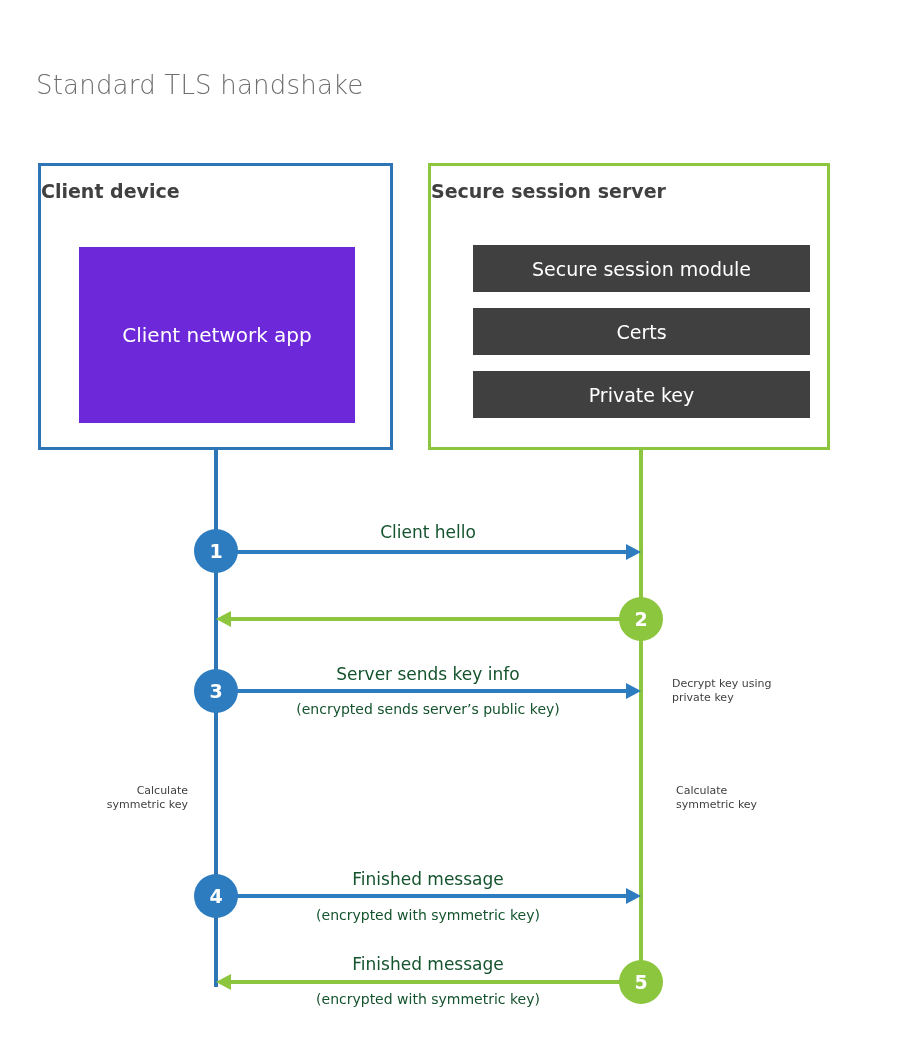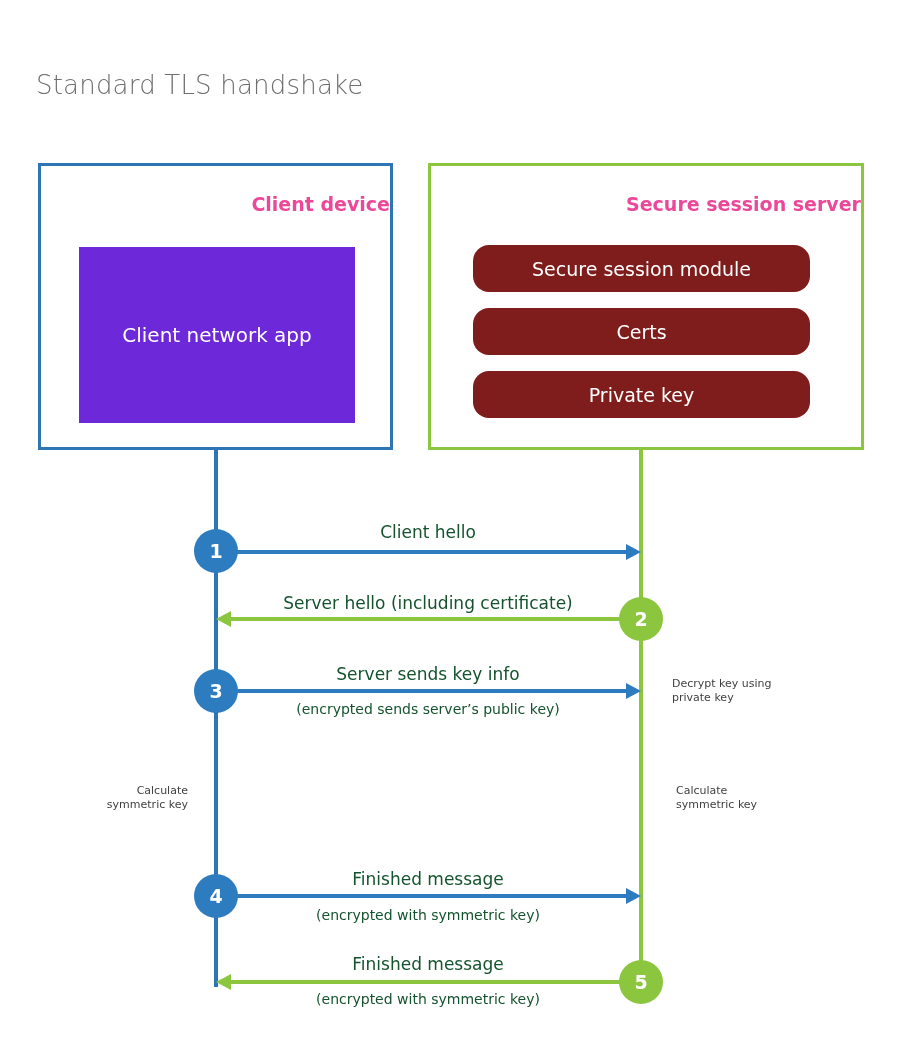--- a/index.html
+++ b/index.html
@@ -43,33 +43,33 @@
   #client-box {
     left: 38px;
     top: 119px;
     width: 355px;
     height: 287px;
     border: 3px solid #2e75b6;
   }
   #server-box {
     left: 428px;
     top: 119px;
-    width: 436px;
+    width: 402px;
     height: 287px;
     border: 3px solid #8cc63f;
   }
   .party-title {
     position: absolute;
     left: 0;
     right: 0;
-    top: 27px;
-    text-align: right;
+    top: 14px;
+    text-align: left;
     font-size: 19px;
     font-weight: bold;
-    color: #ec4899;
+    color: #404040;
   }
   .inner-block {
     position: absolute;
     box-sizing: border-box;
     display: flex;
     align-items: center;
     justify-content: center;
     color: #ffffff;
     font-weight: 400;
   }
@@ -80,23 +80,22 @@
     height: 176px;
     background: #6d28d9;
     font-size: 20px;
     line-height: 1.35;
     text-align: center;
   }
   .server-bar {
     left: 42px;
     width: 337px;
     height: 47px;
-    background: #7f1d1d;
+    background: #404040;
     font-size: 19px;
-    border-radius: 16px;
   }
   #server-bar-0 { top: 79px; }
   #server-bar-1 { top: 142px; text-align: center; }
   #server-bar-2 { top: 205px; }
 
   
   .lifeline {
     position: absolute;
     width: 4px;
   }
@@ -212,21 +211,20 @@
   </svg>
 
   <div class="step-circle blue" style="left:194px; top:485px;">1</div>
   <div class="step-circle green" style="left:619px; top:553px;">2</div>
   <div class="step-circle blue" style="left:194px; top:625px;">3</div>
   <div class="step-circle blue" style="left:194px; top:830px;">4</div>
   <div class="step-circle green" style="left:619px; top:916px;">5</div>
 
   <div class="msg-label msg-main" style="left:428px; top:478px;">Client hello</div>
 
-  <div class="msg-label msg-main" style="left:428px; top:549px;">Server hello (including certificate)</div>
 
   <div class="msg-label msg-main" style="left:428px; top:620px;">Server sends key info</div>
   <div class="msg-label msg-sub" style="left:428px; top:657px;">(encrypted sends server’s public key)</div>
 
   <div class="msg-label msg-main" style="left:428px; top:825px;">Finished message</div>
   <div class="msg-label msg-sub" style="left:428px; top:863px;">(encrypted with symmetric key)</div>
 
   <div class="msg-label msg-main" style="left:428px; top:910px;">Finished message</div>
   <div class="msg-label msg-sub" style="left:428px; top:947px;">(encrypted with symmetric key)</div>
 

